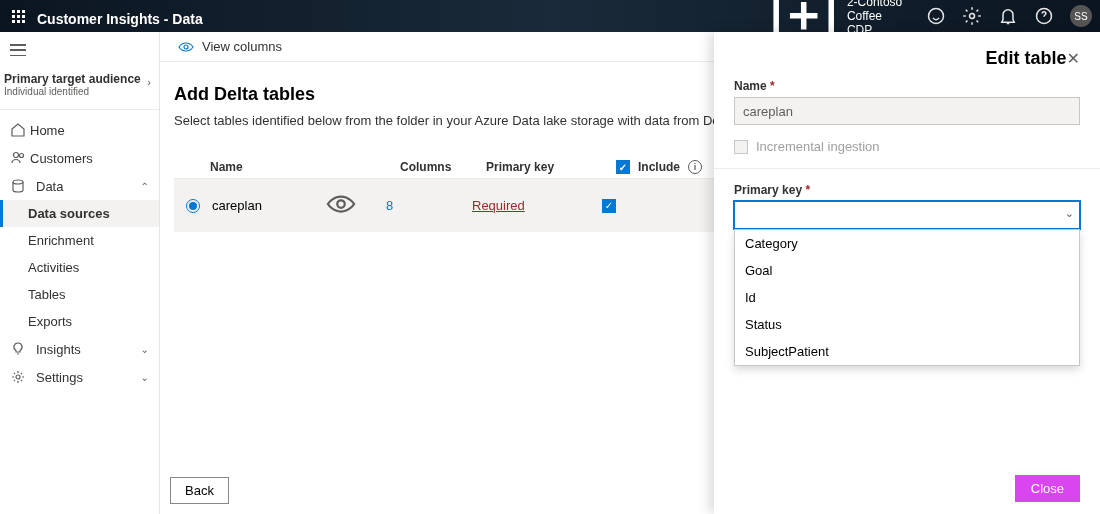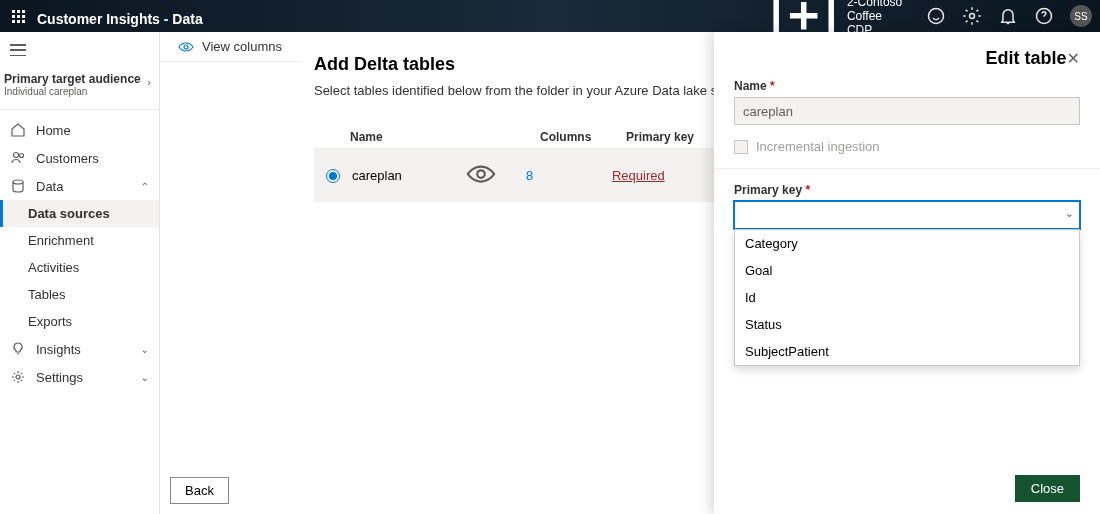--- a/index.html
+++ b/index.html
@@ -17,29 +17,29 @@
     .shell { display: flex; height: calc(514px - 32px); }
     .sidebar { width: 160px; border-right: 1px solid #e5e5e5; display: flex; flex-direction: column; font-size: 13px; color: #323130; }
     .hamburger { padding: 12px 10px; }
     .ham-lines { width: 16px; height: 12px; display: flex; flex-direction: column; justify-content: space-between; }
     .ham-lines span { height: 1.5px; background: #605e5c; }
     .audience { padding: 4px 4px 12px 4px; border-bottom: 1px solid #edebe9; position: relative; }
     .aud-title { font-size: 12px; font-weight: 600; }
     .aud-sub { font-size: 10px; color: #605e5c; }
     .aud-chev { position: absolute; right: 8px; top: 8px; font-size: 11px; color: #605e5c; }
     .nav { flex: 1; overflow: auto; padding-top: 6px; }
-    .nav-item { display: flex; align-items: center; gap: 10px; padding: 6px 10px; cursor: pointer; font-size: 13px; color: #323130; }
+    .nav-item { display: flex; align-items: center; gap: 4px; padding: 6px 10px; cursor: pointer; font-size: 13px; color: #323130; }
     .nav-item .nicon { width: 16px; height: 16px; display:flex; align-items:center; justify-content:center; color:#605e5c; }
     .nav-item.expandable { justify-content: space-between; }
     .nav-item .left { display:flex; align-items:center; gap:10px; }
     .nav-sub { padding-left: 28px; font-size: 13px; }
     .nav-sub.active { background: #f3f2f1; border-left: 3px solid #0078d4; font-weight: 600; padding-left: 25px; }
     .chev { font-size: 10px; color:#605e5c; }
 
-    .main { flex: 1; display: flex; flex-direction: row; position: relative; }
+    .main { flex: 1; display: flex; flex-direction: column; position: relative; }
     .cmdbar { height: 30px; border-bottom: 1px solid #edebe9; display:flex; align-items:center; padding: 0 18px; gap:8px; font-size: 13px; color:#323130; }
     .eye { width:16px; height:16px; color:#0078d4; display:flex; align-items:center; justify-content:center; }
     .content { padding: 22px 14px 0 14px; flex:1; overflow:auto; }
     .page-title { font-size: 18px; font-weight: 600; margin-bottom: 8px; }
     .page-desc { font-size: 13px; color: #323130; margin-bottom: 28px; }
 
     .table { width: 100%; }
     .thead { display:flex; align-items:center; padding: 4px 8px 4px 36px; font-size: 12px; font-weight:600; color:#323130; border-bottom: 1px solid #edebe9; }
     .col-name { flex: 0 0 190px; }
     .col-cols { flex: 0 0 86px; }
@@ -69,21 +69,21 @@
     .text-input.disabled { background:#f3f2f1; border-color:#c8c6c4; }
     .check-row { display:flex; align-items:center; gap:8px; margin:14px 0; color:#a19f9d; font-size:13px; }
     .check-row .checkbox { border-color:#c8c6c4; background:#f3f2f1; }
     .divider { height:1px; background:#edebe9; margin: 6px -20px 14px -20px; }
     .combo { position:relative; }
     .combo-input { width:100%; height:28px; border:1px solid #0078d4; outline:1px solid #0078d4; padding: 0 24px 0 8px; font-size:13px; }
     .combo-chev { position:absolute; right:6px; top:6px; font-size:11px; color:#605e5c; }
     .dropdown { position:absolute; top:28px; left:0; right:0; background:#fff; border:1px solid #c8c6c4; box-shadow: 0 4px 8px rgba(0,0,0,.15); z-index:10; }
     .dd-item { padding: 6px 10px; font-size:13px; cursor:pointer; }
     .panel-footer { padding: 12px 20px; display:flex; justify-content:flex-end; }
-    .btn-primary { background:#14532d; color:#fff; border:none; padding: 6px 16px; font-size:13px; cursor:pointer; }
+    .btn-primary { background:#d946ef; color:#fff; border:none; padding: 6px 16px; font-size:13px; cursor:pointer; }
 
     svg { width:100%; height:100%; }
   </style>
 </head>
 <body>
 
 <div class="topbar">
   <div class="topbar-left">
     <div class="waffle">
         <span></span>
@@ -137,21 +137,21 @@
   <div class="sidebar">
     <div class="hamburger">
         <div class="ham-lines">
           <span></span>
           <span></span>
           <span></span>
         </div>
       </div>
     <div class="audience">
       <div class="aud-title">Primary target audience</div>
-      <div class="aud-sub">Individual careplan</div>
+      <div class="aud-sub">Individual identified</div>
       <div class="aud-chev">›</div>
     </div>
     <div class="nav">
       <div class="nav-item">
           <span class="nicon">
             <svg viewBox="0 0 16 16" fill="none" stroke="currentColor" stroke-width="1.2">
               <path d="M2 7l6-5 6 5v7H2z"></path>
             </svg>
           </span>
           <span>Home</span>

